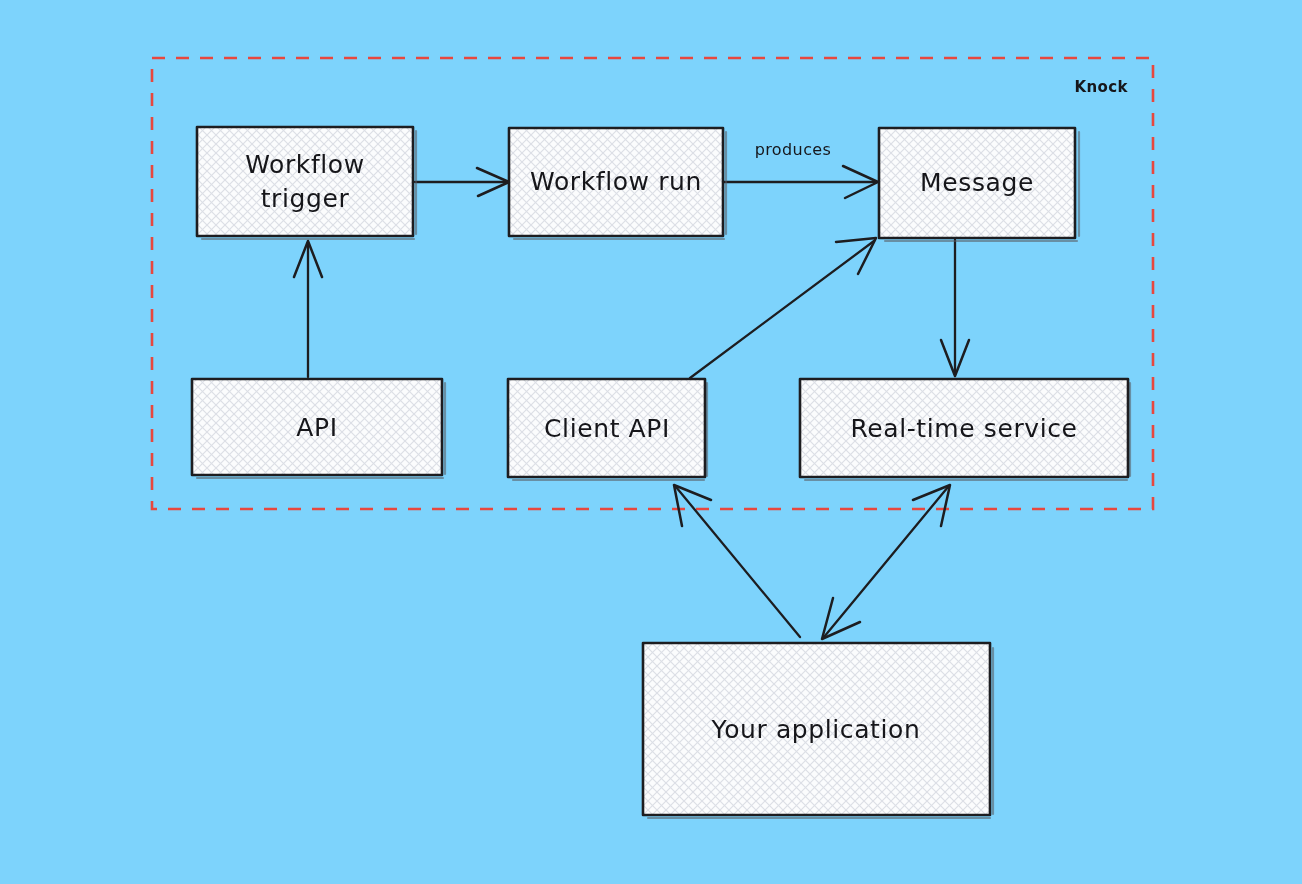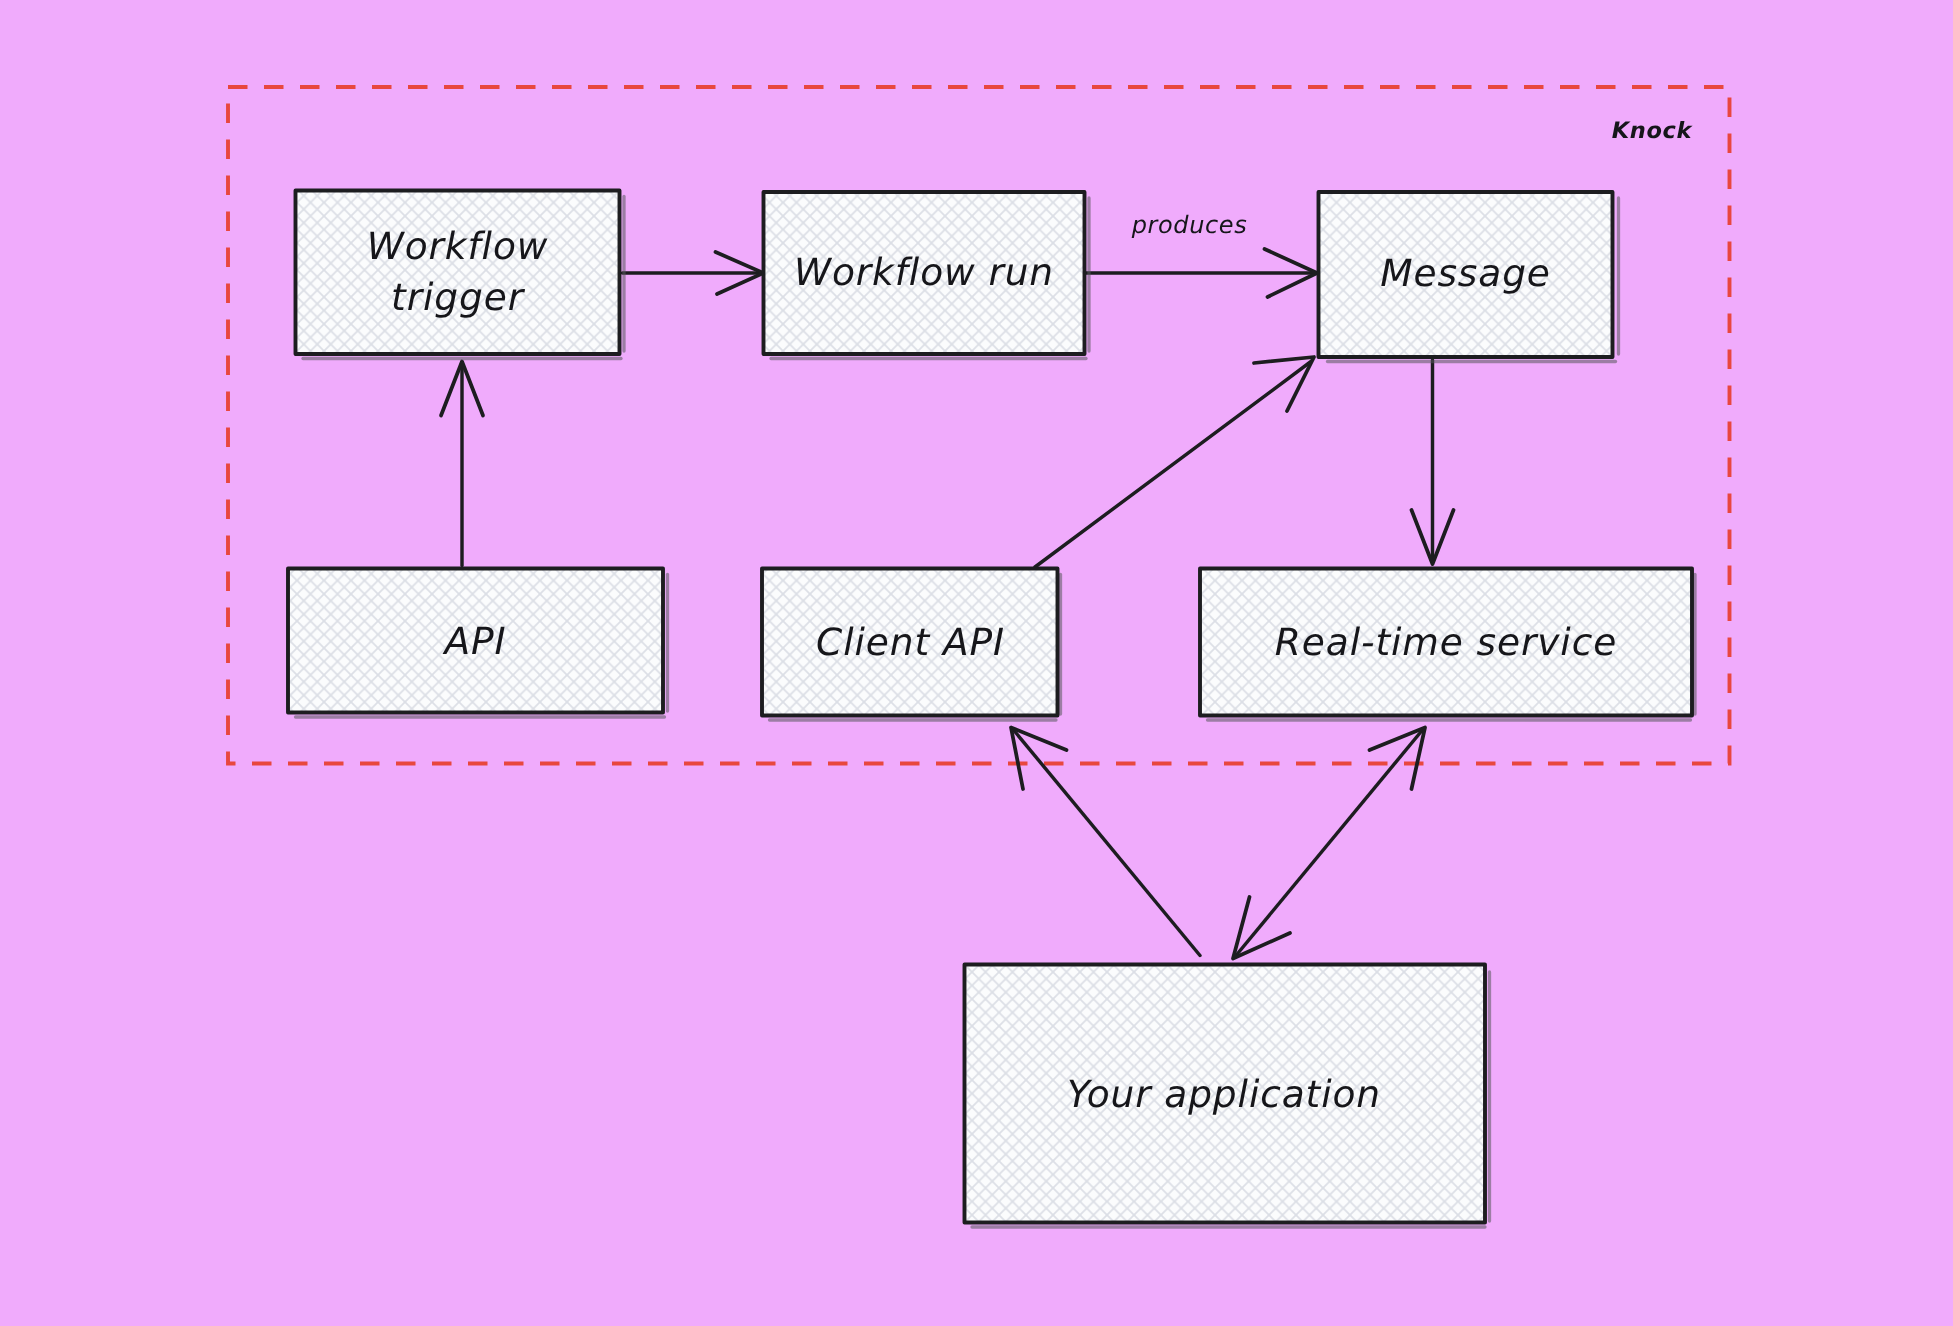--- a/index.html
+++ b/index.html
@@ -11,22 +11,21 @@
   body {
     width: 1302px;
     height: 884px;
     font-family: "DejaVu Sans", sans-serif;
     overflow: hidden;
   }
   #diagram-root {
     position: relative;
     width: 1302px;
     height: 884px;
-    background: #f0abfc;
-    font-style: italic;
+    background: #7dd3fc;
   }
   #diagram-svg {
     position: absolute;
     top: 0;
     left: 0;
     width: 1302px;
     height: 884px;
   }
   .node-label {
     font-family: "DejaVu Sans", sans-serif;

